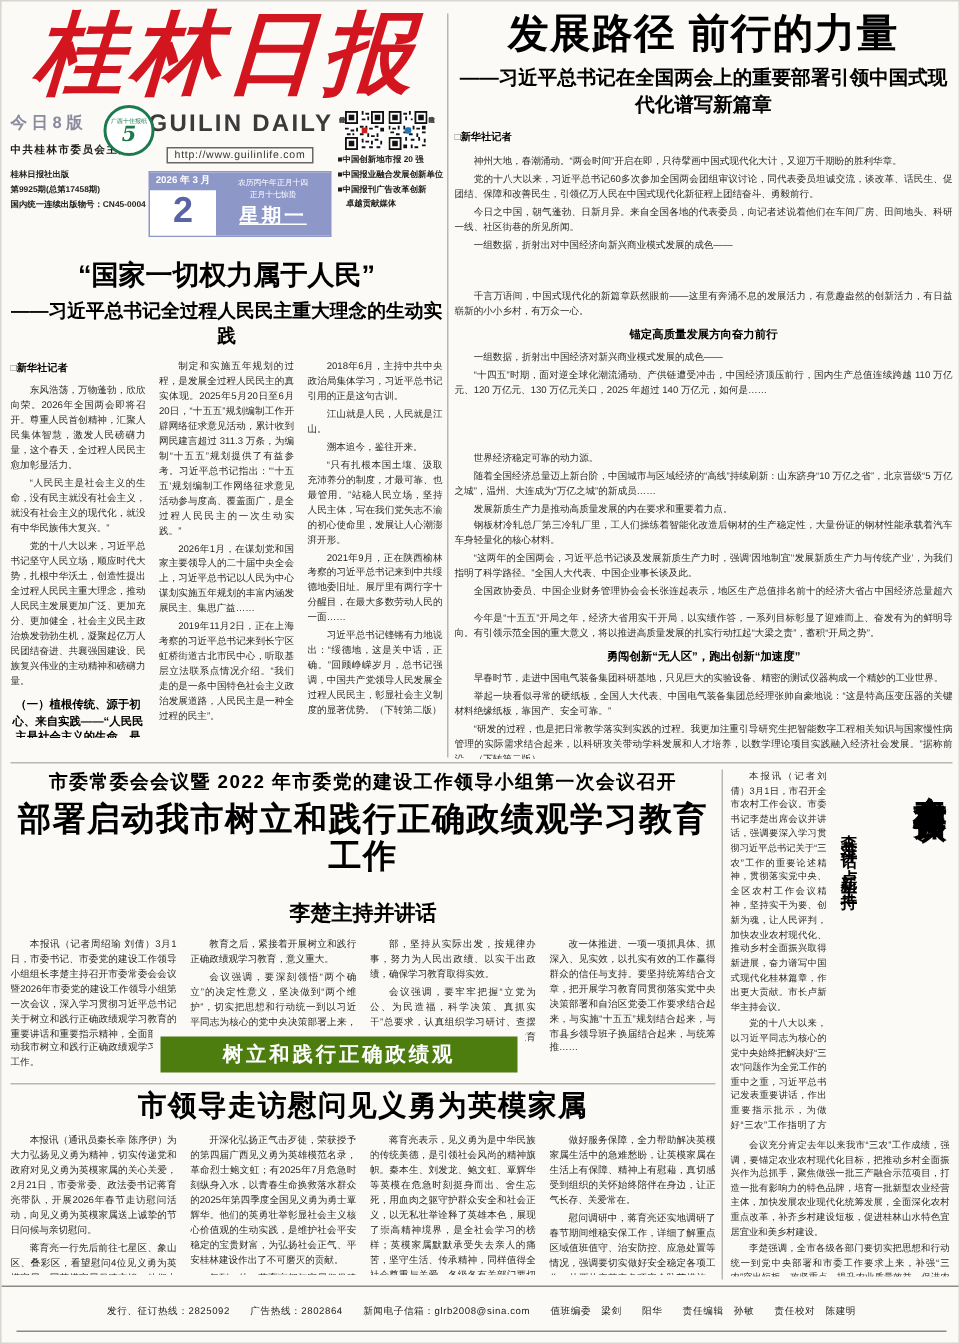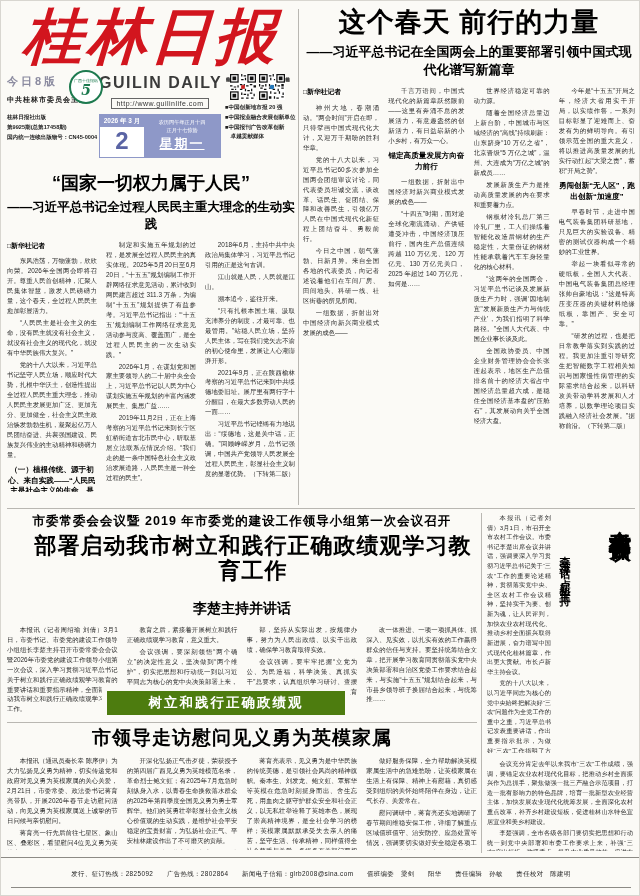--- a/index.html
+++ b/index.html
@@ -46,21 +46,21 @@
   .col p{margin:0 0 2px;text-indent:2em;font-size:6.4px;line-height:1.56;color:#2a2a2a;}
   .col p.subhd{text-indent:0;text-align:center;font-weight:bold;font-size:7.6px;line-height:1.4;margin:5px 0;color:#000;}
   .col p.byline{text-indent:0;font-weight:bold;font-size:6.8px;margin:1px 0 5px;color:#000;}
 
   
   .art-tr{left:302px;top:6px;width:332px;}
   .art-main{left:6px;top:172px;width:288px;}
   .art-main .headline-xl{font-size:18px;letter-spacing:0;}
   .art-mid{left:6px;top:512px;width:470px;}
   .kicker{font-size:12.5px;font-weight:bold;text-align:center;letter-spacing:1px;color:#000;}
-  .art-mid .headline-xl{font-size:22px;margin-top:3px;margin-left:22px;}
+  .art-mid .headline-xl{font-size:22px;margin-top:3px;}
   .speaker{font-size:14px;font-weight:bold;text-align:center;margin-top:16px;color:#000;}
   .redbox{position:absolute;left:100px;bottom:0px;width:238px;height:24px;background:#4d7c0f;color:#fff;
           font-size:13.5px;font-weight:bold;text-align:center;line-height:24px;letter-spacing:2px;
           box-shadow:0 0 0 5px #fbfaf6;}
   .art-bot{left:6px;top:726px;width:470px;}
   .art-bot .headline-xl{font-size:19px;}
   .art-rural{left:486px;top:512px;width:146px;}
   .rural-top{display:flex;height:240px;overflow:hidden;}
   .rural-body{width:64px;text-align:justify;}
   .rural-body p{margin:0 0 2px;text-indent:2em;font-size:6.2px;line-height:1.55;color:#2a2a2a;}
@@ -152,23 +152,23 @@
             <p>■中国创新地市报 20 强</p>
             <p>■中国报业融合发展创新单位</p>
             <p>■中国报刊广告改革创新</p>
             <p>　卓越贡献媒体</p>
           </div>
       </div>
     </div>
   </div>
 
   <div class="abs art-tr">
-    <div class="headline-xl">这个春天  前行的力量</div>
+    <div class="headline-xl">发展路径  前行的力量</div>
     <div class="subtitle">——习近平总书记在全国两会上的重要部署引领中国式现代化谱写新篇章</div>
-    <div class="cols" style="height:420px;">
+    <div class="cols" style="height:420px;flex-direction:column;">
       <div class="col">
           <p class="byline">□新华社记者</p>
           <p>神州大地，春潮涌动。“两会时间”开启在即，只待擘画中国式现代化大计，又迎万千期盼的胜利华章。</p>
           <p>党的十八大以来，习近平总书记60多次参加全国两会团组审议讨论，同代表委员坦诚交流，谈改革、话民生、促团结、保障和改善民生，引领亿万人民在中国式现代化新征程上团结奋斗、勇毅前行。</p>
           <p>今日之中国，朝气蓬勃、日新月异。来自全国各地的代表委员，向记者述说着他们在车间厂房、田间地头、科研一线、社区街巷的所见所闻。</p>
           <p>一组数据，折射出对中国经济向新兴商业模式发展的成色——</p>
         </div>
       <div class="col">
           <p>千言万语间，中国式现代化的新篇章跃然眼前——这里有奔涌不息的发展活力，有意趣盎然的创新活力，有日益崭新的小小乡村，有万众一心。</p>
           <p class="subhd">锚定高质量发展方向奋力前行</p>
@@ -214,21 +214,21 @@
           <p>江山就是人民，人民就是江山。</p>
           <p>溯本追今，鉴往开来。</p>
           <p>“只有扎根本国土壤、汲取充沛养分的制度，才最可靠、也最管用。”站稳人民立场，坚持人民主体，写在我们党矢志不渝的初心使命里，发展让人心潮澎湃开形。</p>
           <p>2021年9月，正在陕西榆林考察的习近平总书记来到中共绥德地委旧址。展厅里有两行字十分醒目，在最大多数劳动人民的一面……</p>
           <p>习近平总书记铿锵有力地说出：“绥德地，这是关中话，正确。”回顾峥嵘岁月，总书记强调，中国共产党领导人民发展全过程人民民主，彰显社会主义制度的显著优势。（下转第二版）</p>
         </div>
     </div>
   </div>
 
   <div class="abs art-mid" style="height:202px;">
-    <div class="kicker">市委常委会会议暨 2019 年市委党的建设工作领导小组第一次会议召开</div>
+    <div class="kicker">市委常委会会议暨 2022 年市委党的建设工作领导小组第一次会议召开</div>
     <div class="headline-xl">部署启动我市树立和践行正确政绩观学习教育工作</div>
     <div class="speaker">李楚主持并讲话</div>
     <div class="cols" style="height:126px;">
       <div class="col">
           <p>本报讯（记者周绍瑜  刘倩）3月1日，市委书记、市委党的建设工作领导小组组长李楚主持召开市委常委会会议暨2026年市委党的建设工作领导小组第一次会议，深入学习贯彻习近平总书记关于树立和践行正确政绩观学习教育的重要讲话和重要指示精神，全面部署启动我市树立和践行正确政绩观学习教育工作。</p>
         </div>
       <div class="col">
           <p>教育之后，紧接着开展树立和践行正确政绩观学习教育，意义重大。</p>
           <p>会议强调，要深刻领悟“两个确立”的决定性意义，坚决做到“两个维护”，切实把思想和行动统一到以习近平同志为核心的党中央决策部署上来，深刻认识到，开展好学习教育是确保……</p>
         </div>

